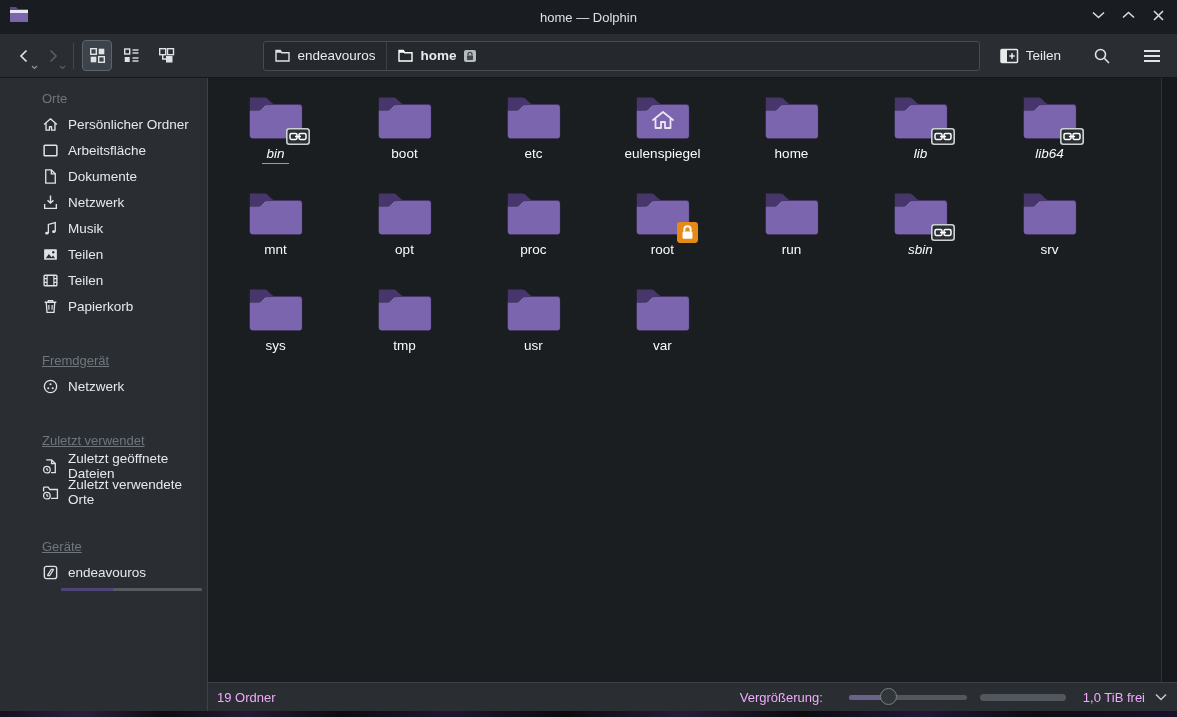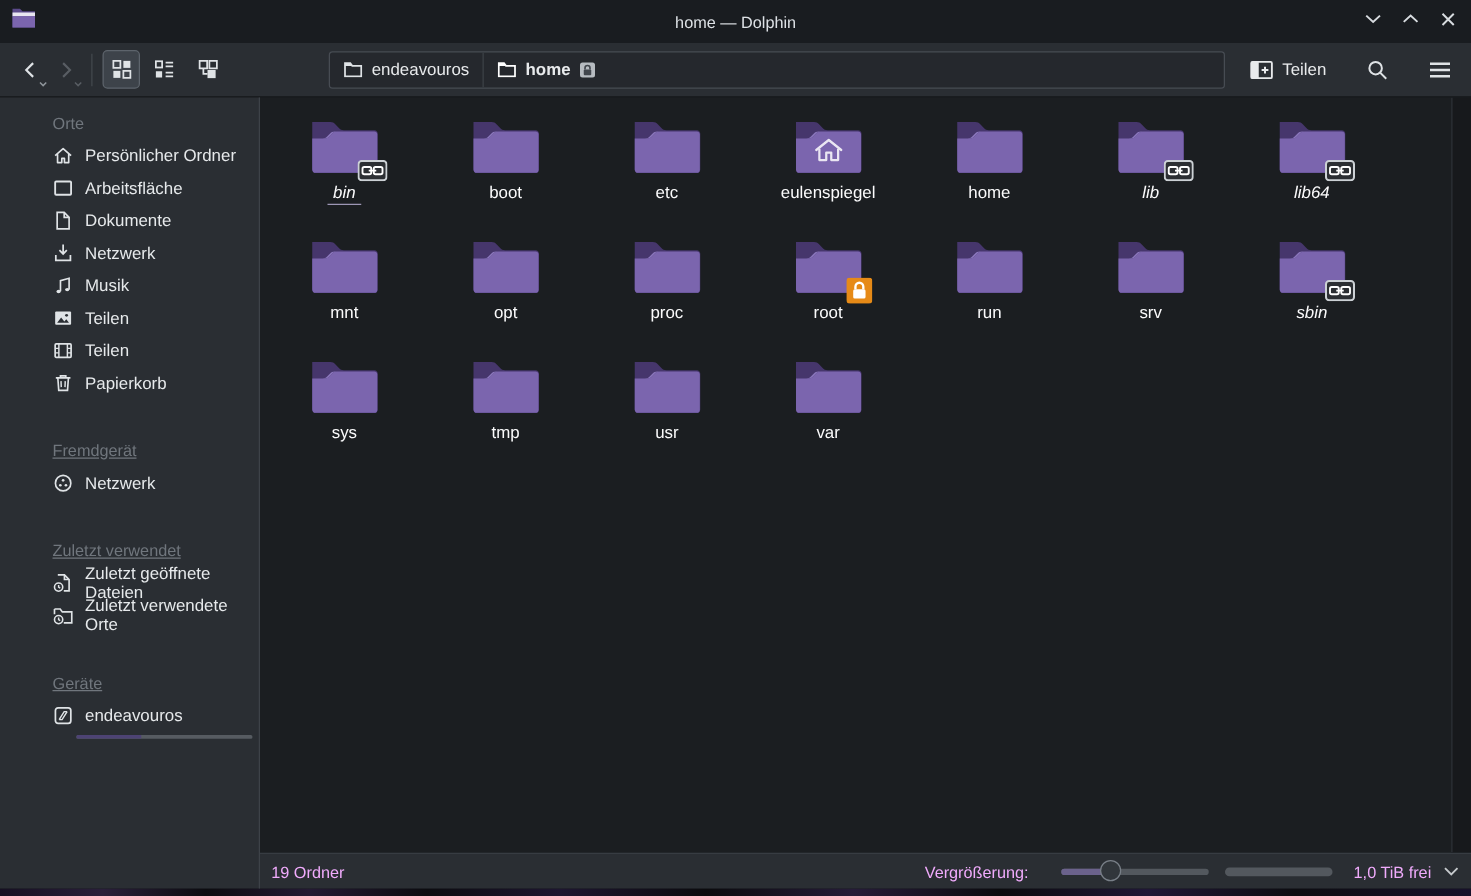--- a/index.html
+++ b/index.html
@@ -469,39 +469,39 @@
 
           <div class="cell">
             <div class="ficon">
                 <svg width="58" height="47">
                   <use href="#sym-folder"></use>
                 </svg>
               </div>
             <span class="flabel">run</span>
           </div>
 
-          <div class="cell">
-            <div class="ficon">
-                <svg width="58" height="47">
-                  <use href="#sym-folder"></use>
-                </svg>
-              </div>
-            <span class="flabel">srv</span>
-          </div>
-
           <div class="cell italic">
             <div class="ficon">
               <svg width="58" height="47">
                   <use href="#sym-folder"></use>
                 </svg>
               <svg class="emblem-link" width="24" height="17">
                   <use href="#sym-link"></use>
                 </svg>
             </div>
             <span class="flabel">sbin</span>
+          </div>
+
+          <div class="cell">
+            <div class="ficon">
+                <svg width="58" height="47">
+                  <use href="#sym-folder"></use>
+                </svg>
+              </div>
+            <span class="flabel">srv</span>
           </div>
 
           <div class="cell">
             <div class="ficon">
                 <svg width="58" height="47">
                   <use href="#sym-folder"></use>
                 </svg>
               </div>
             <span class="flabel">sys</span>
           </div>

